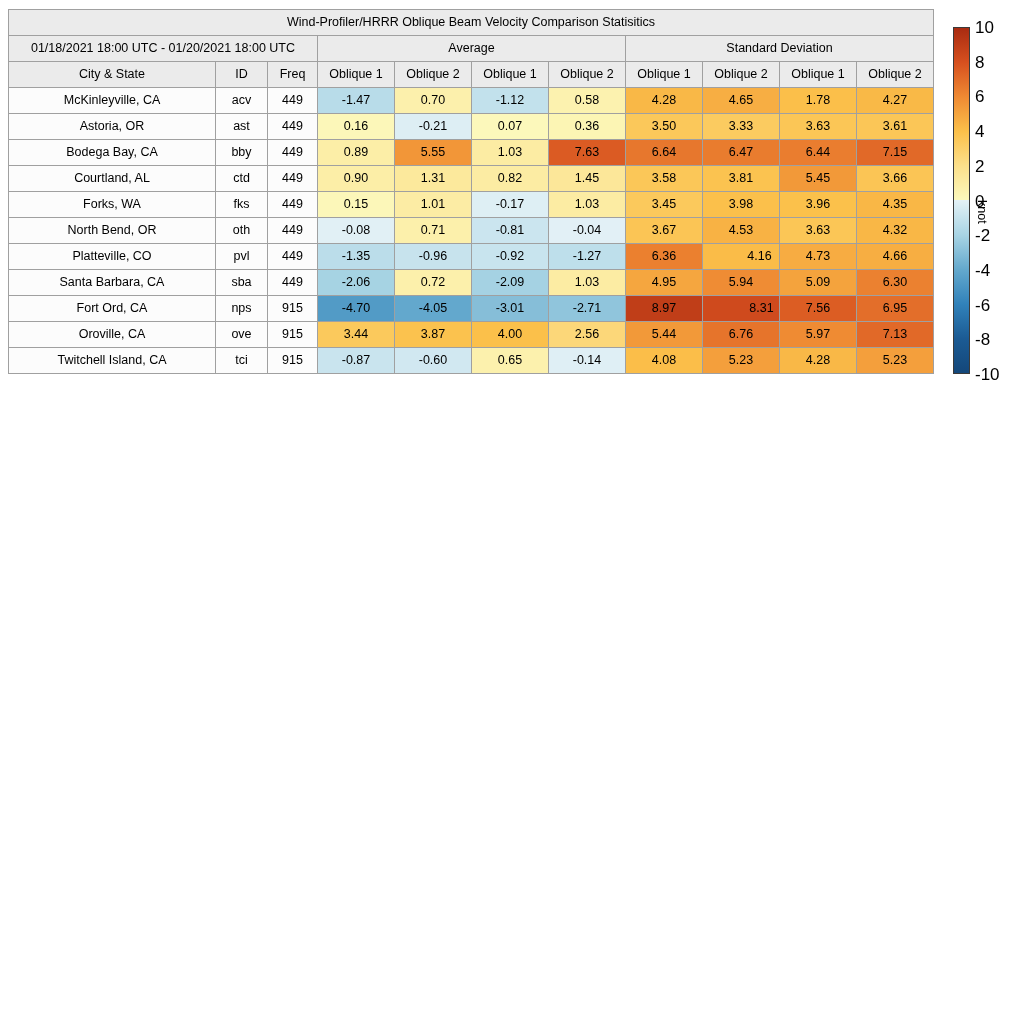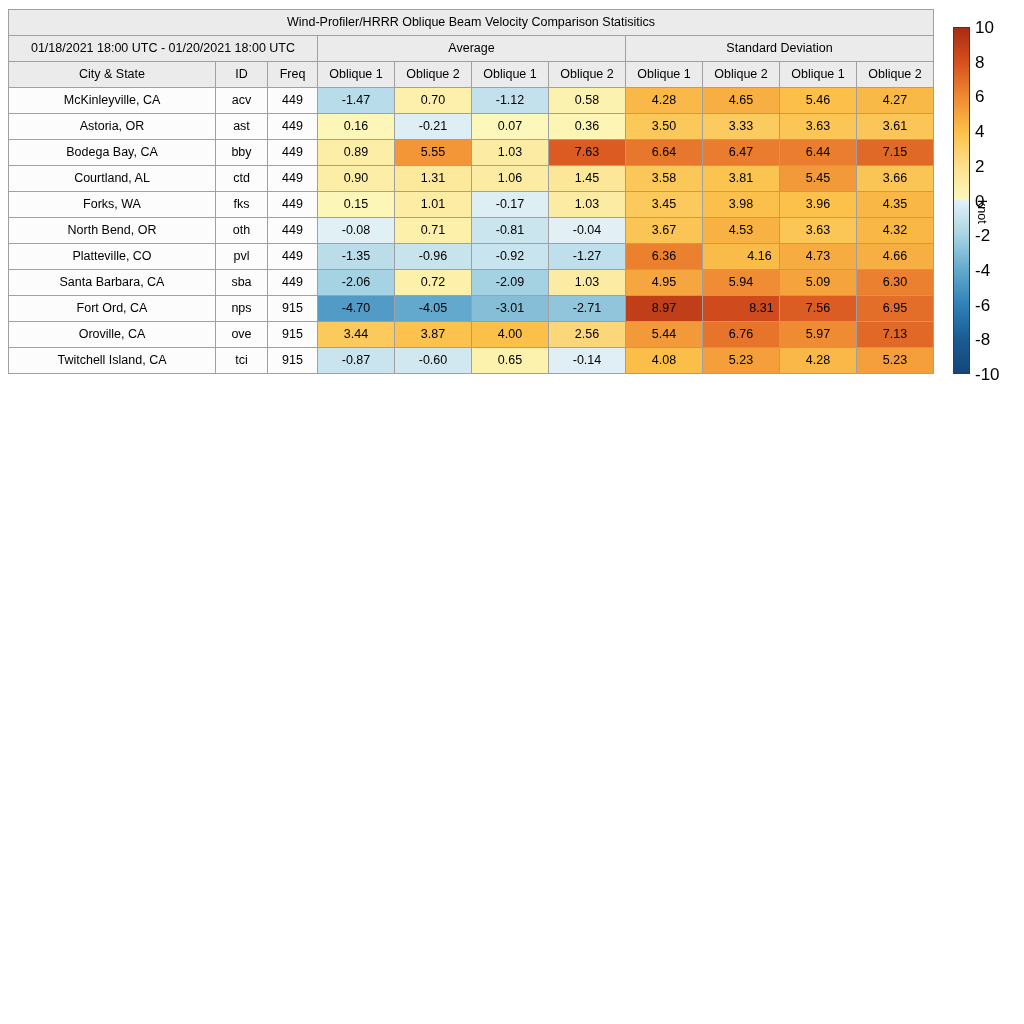--- a/index.html
+++ b/index.html
@@ -118,21 +118,21 @@
       <tr>
         <td class="city">McKinleyville, CA</td>
         <td class="">acv</td>
         <td class="">449</td>
         <td class="val" style="background: rgb(184, 220, 233);">-1.47</td>
         <td class="val" style="background: rgb(252, 240, 172);">0.70</td>
         <td class="val" style="background: rgb(194, 225, 236);">-1.12</td>
         <td class="val" style="background: rgb(252, 242, 175);">0.58</td>
         <td class="val" style="background: rgb(249, 184, 71);">4.28</td>
         <td class="val" style="background: rgb(247, 174, 67);">4.65</td>
-        <td class="val" style="background: rgb(251, 191, 74);">5.46</td>
+        <td class="val" style="background: rgb(251, 191, 74);">1.78</td>
         <td class="val" style="background: rgb(249, 185, 71);">4.27</td>
       </tr>
       <tr>
         <td class="city">Astoria, OR</td>
         <td class="">ast</td>
         <td class="">449</td>
         <td class="val" style="background: rgb(252, 247, 185);">0.16</td>
         <td class="val" style="background: rgb(221, 238, 244);">-0.21</td>
         <td class="val" style="background: rgb(252, 248, 187);">0.07</td>
         <td class="val" style="background: rgb(252, 245, 180);">0.36</td>
@@ -153,21 +153,21 @@
         <td class="val" style="background: rgb(233, 124, 46);">6.47</td>
         <td class="val" style="background: rgb(234, 125, 47);">6.44</td>
         <td class="val" style="background: rgb(225, 105, 40);">7.15</td>
       </tr>
       <tr>
         <td class="city">Courtland, AL</td>
         <td class="">ctd</td>
         <td class="">449</td>
         <td class="val" style="background: rgb(252, 238, 167);">0.90</td>
         <td class="val" style="background: rgb(252, 233, 156);">1.31</td>
-        <td class="val" style="background: rgb(252, 236, 163);">1.06</td>
+        <td class="val" style="background: rgb(252, 236, 163);">0.82</td>
         <td class="val" style="background: rgb(252, 231, 153);">1.45</td>
         <td class="val" style="background: rgb(251, 199, 88);">3.58</td>
         <td class="val" style="background: rgb(251, 195, 80);">3.81</td>
         <td class="val" style="background: rgb(242, 153, 57);">5.45</td>
         <td class="val" style="background: rgb(251, 197, 85);">3.66</td>
       </tr>
       <tr>
         <td class="city">Forks, WA</td>
         <td class="">fks</td>
         <td class="">449</td>

